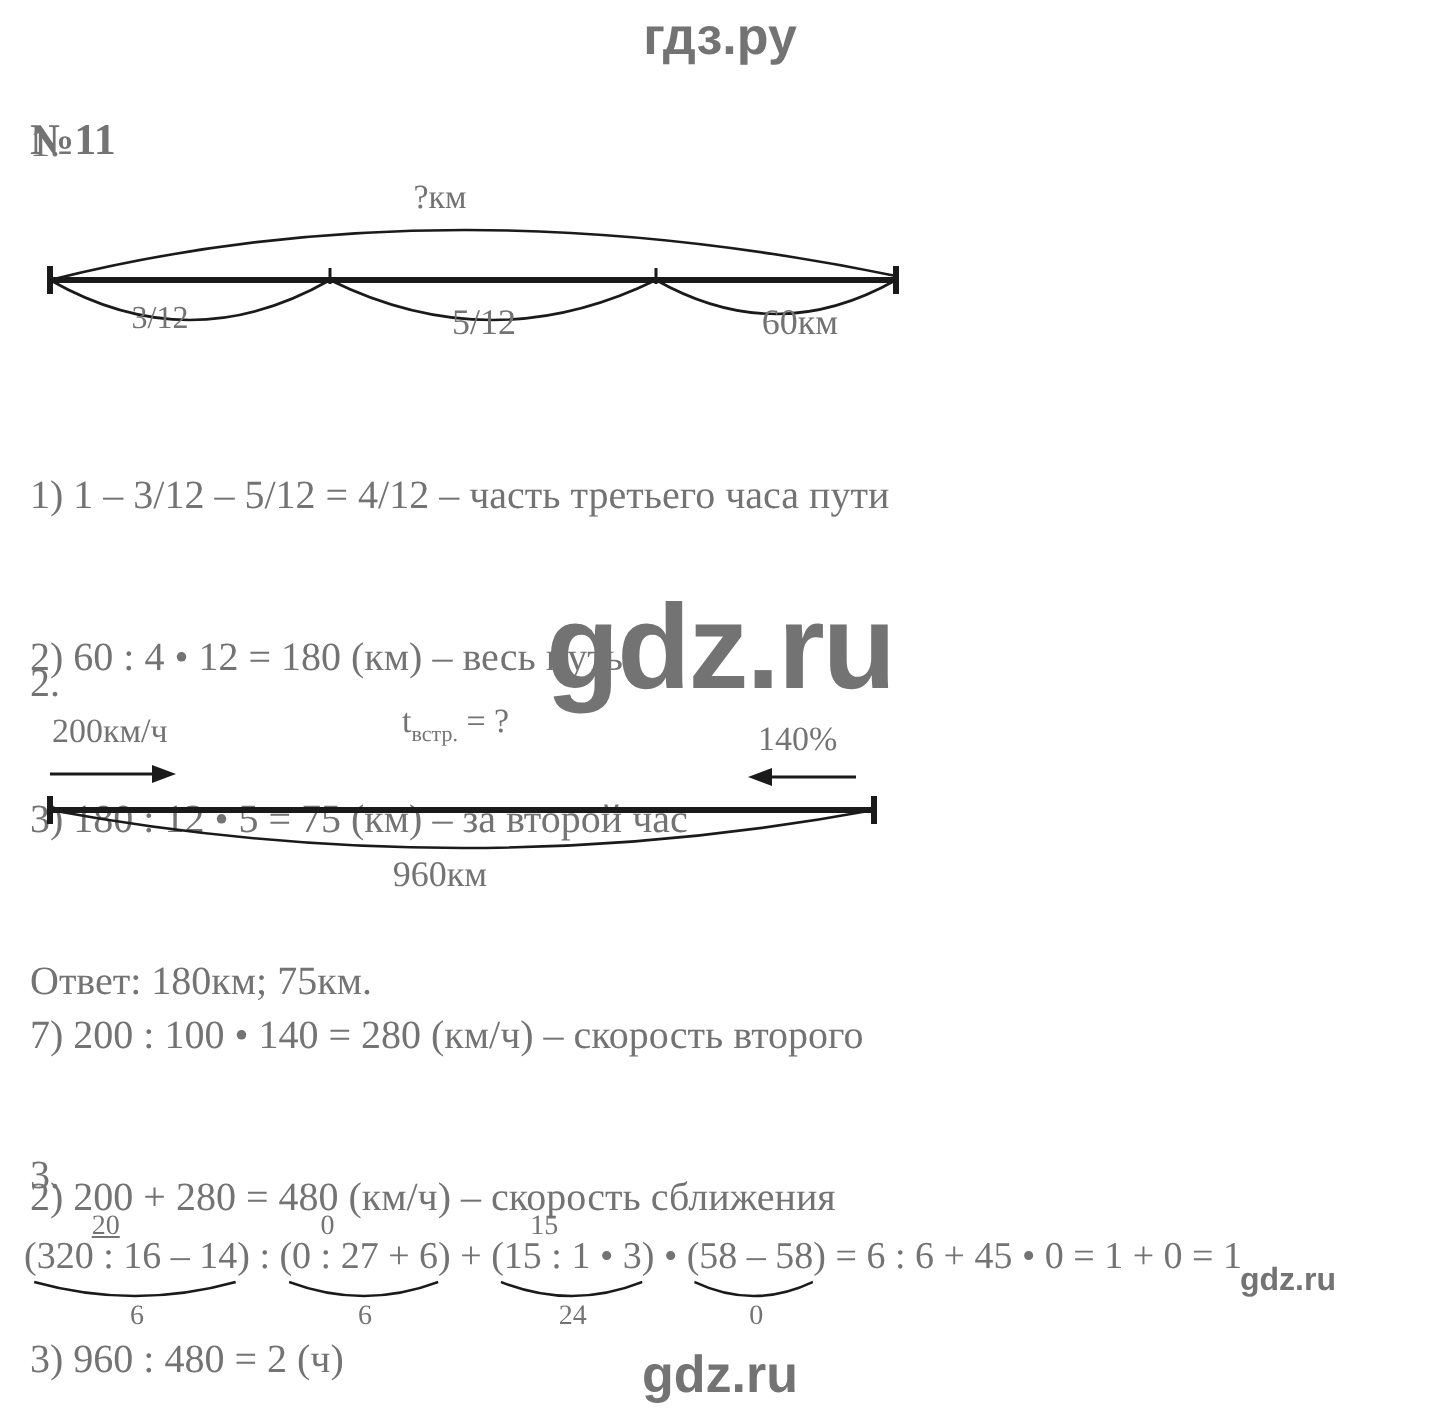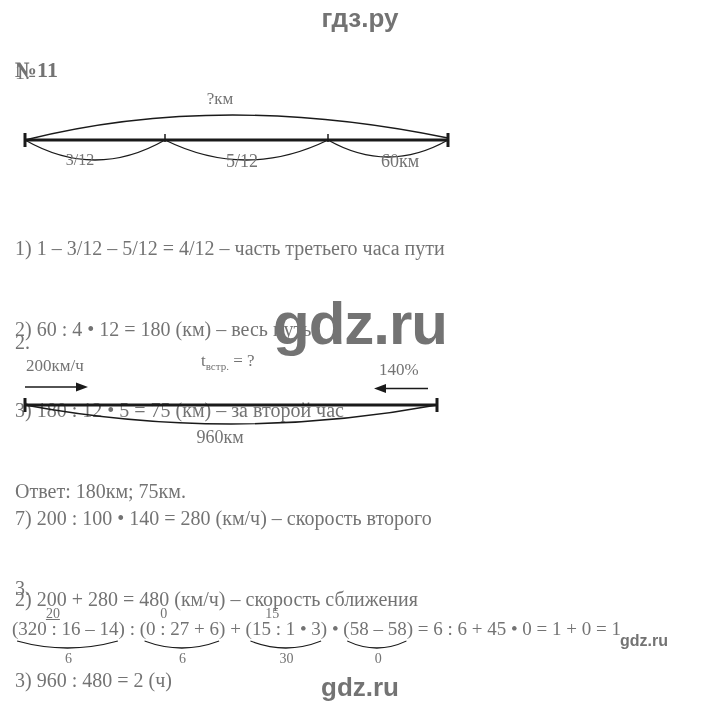--- a/index.html
+++ b/index.html
@@ -110,21 +110,21 @@
   </div>
 
   <div class="task-label t3">3.</div>
 
   <div class="expression"><span class="group g1"><span class="above">20</span><span>(320 : 16 – 14)</span><svg class="underarc" viewBox="0 0 100 12" preserveAspectRatio="none">
           <path d="M 2 2 Q 50 16 98 2"></path>
         </svg><span class="below">6</span></span><span> : </span><span class="group"><span class="above">0</span><span>(0 : 27 + 6)</span><svg class="underarc" viewBox="0 0 100 12" preserveAspectRatio="none">
           <path d="M 2 2 Q 50 16 98 2"></path>
         </svg><span class="below">6</span></span><span> + </span><span class="group"><span class="above">15</span><span>(15 : 1 • 3)</span><svg class="underarc" viewBox="0 0 100 12" preserveAspectRatio="none">
           <path d="M 2 2 Q 50 16 98 2"></path>
-        </svg><span class="below">30</span></span><span> • </span><span class="group"><span>(58 – 58)</span><svg class="underarc" viewBox="0 0 100 12" preserveAspectRatio="none">
+        </svg><span class="below">24</span></span><span> • </span><span class="group"><span>(58 – 58)</span><svg class="underarc" viewBox="0 0 100 12" preserveAspectRatio="none">
           <path d="M 2 2 Q 50 16 98 2"></path>
         </svg><span class="below">0</span></span><span> = 6 : 6 + 45 • 0 = 1 + 0 = 1</span></div>
 
   <div class="watermark-small">gdz.ru</div>
 
   <div class="footer">gdz.ru</div>
 
 </div>
 
 </body></html>

